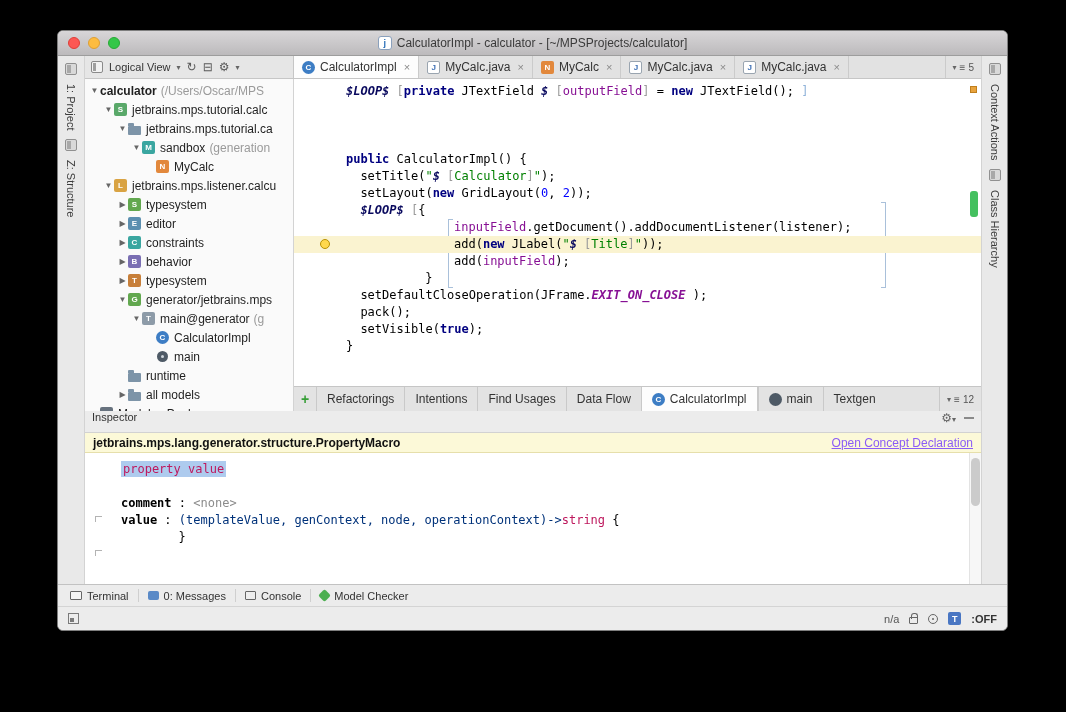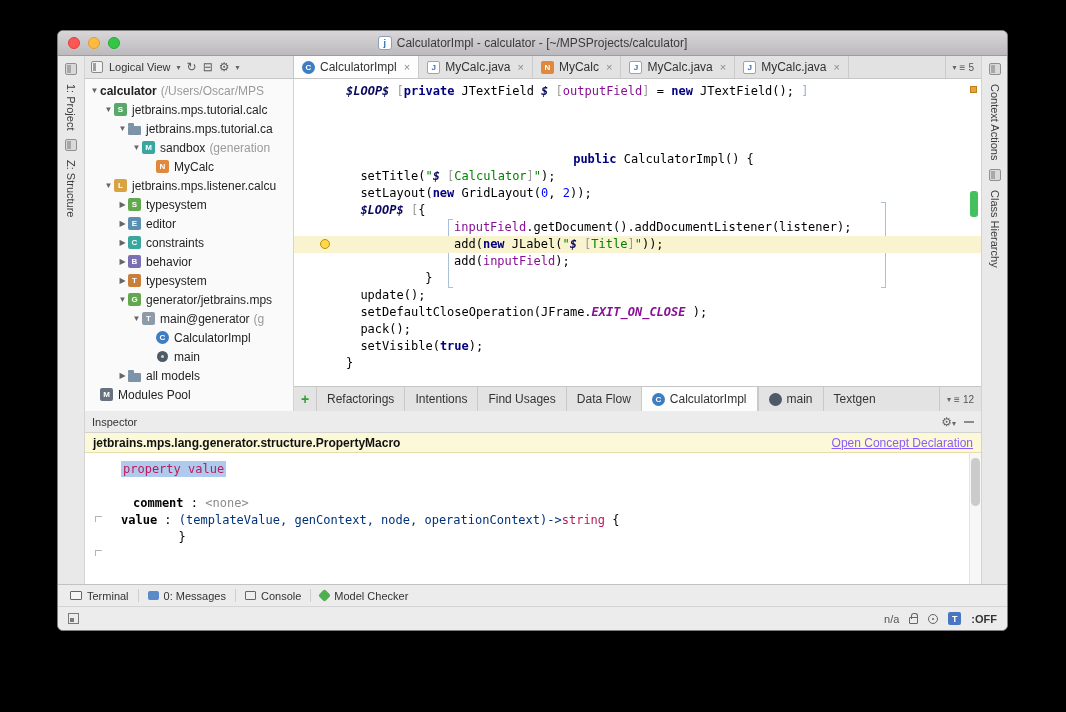--- a/index.html
+++ b/index.html
@@ -84,21 +84,21 @@
   .stripe{position:absolute;right:0;top:0;bottom:0;width:14px}
   .mark-orange{position:absolute;right:4px;top:7px;width:7px;height:7px;background:#e8a33d;border:1px solid #c07f1d}
   .mark-green{position:absolute;right:3px;top:112px;width:8px;height:26px;background:#44c05f;border-radius:3px}
   
   .bottom-tabs{height:25px;flex:none;background:#e3e3e3;border-top:1px solid #c6c6c6;display:flex;align-items:stretch;font-size:12px;color:#333}
   .bt-plus{width:22px;display:flex;align-items:center;justify-content:center;color:#369e36;font-weight:bold;font-size:14px}
   .btab{display:flex;align-items:center;gap:5px;padding:0 10px;border-left:1px solid #c9c9c9;white-space:nowrap}
   .btab.sel{background:#fdfdfd;border-right:1px solid #c9c9c9}
   .bt-ovf{margin-left:auto;display:flex;align-items:center;gap:3px;padding:0 7px;color:#555;font-size:10px;border-left:1px solid #c9c9c9}
   
-  .insp-header{height:22px;flex:none;background:#ececec;border-bottom:1px solid #d2d2d2;display:flex;align-items:center;padding:0 7px;font-size:11px;color:#333}
+  .insp-header{height:22px;flex:none;background:#ececec;border-bottom:1px solid #d2d2d2;display:flex;align-items:flex-start;padding:0 7px;font-size:11px;color:#333}
   .ih-icons{margin-left:auto;display:flex;align-items:center;gap:8px;color:#666;font-size:12px}
   .hide-bar{width:10px;height:2px;background:#8a8a8a;display:inline-block}
   .banner{height:20px;flex:none;background:#fcf9d8;border-bottom:1px solid #e6dfab;display:flex;align-items:center;padding:0 8px;font-size:12px}
   .banner-text{font-weight:bold;color:#111}
   .banner-link{margin-left:auto;color:#8b5cf6;text-decoration:underline;cursor:pointer}
   .insp-content{flex:1;background:#fff;position:relative;font-family:"DejaVu Sans Mono",monospace;font-size:12px;line-height:17px;padding-top:8px;overflow:hidden}
   .insp-content .code-line{height:17px}
   .fold{position:absolute;left:10px;width:7px;height:6px;border-left:1px solid #b3b3b3;border-top:1px solid #b3b3b3}
   .insp-scroll-track{position:absolute;right:0;top:0;bottom:0;width:12px;background:#f7f7f7;border-left:1px solid #e3e3e3}
   .insp-scroll-thumb{position:absolute;right:1px;top:5px;width:9px;height:48px;background:#cbcbcb;border-radius:5px}
@@ -272,48 +272,52 @@
                 <span class="tree-arrow"></span>
                 <span class="ticon circle" style="background: rgb(61, 125, 196);">C</span>
                 <span class="tree-label">CalculatorImpl</span>
               </div>
               <div class="tree-row" style="padding-left: 60px;">
                 <span class="tree-arrow"></span>
                 <span class="ticon dot"></span>
                 <span class="tree-label">main</span>
               </div>
               <div class="tree-row" style="padding-left: 32px;">
+                <span class="tree-arrow"></span>
+                <span class="ticon folder"></span>
+                <span class="tree-label">runtime</span>
+              </div>
+              <div class="tree-row" style="padding-left: 32px;">
                 <span class="tree-arrow">▶</span>
                 <span class="ticon folder"></span>
                 <span class="tree-label">all models</span>
               </div>
               <div class="tree-row" style="padding-left: 4px;">
                 <span class="tree-arrow"></span>
                 <span class="ticon square" style="background: rgb(103, 114, 126);">M</span>
                 <span class="tree-label">Modules Pool</span>
               </div>
             </div>
           <div class="editor-col">
             <div class="editor">
               <div class="code-area" id="code">
                 <div class="cellbr l"></div>
                 <div class="cellbr r"></div>
               <div class="code-line" style="padding-left: 52px;"><span class="seg sg-macro">$LOOP$ </span><span class="seg sg-cell">[</span><span class="seg sg-kw">private</span><span class="seg sg-plain"> JTextField </span><span class="seg sg-macro">$ </span><span class="seg sg-cell">[</span><span class="seg sg-field">outputField</span><span class="seg sg-cell">]</span><span class="seg sg-plain"> = </span><span class="seg sg-kw">new</span><span class="seg sg-plain"> JTextField();</span><span class="seg sg-cellblue"> ]</span></div>
                   <div class="code-line" style="padding-left: 52px;">&nbsp;</div>
                   <div class="code-line" style="padding-left: 52px;">&nbsp;</div>
                   <div class="code-line" style="padding-left: 52px;">&nbsp;</div>
-                  <div class="code-line" style="padding-left: 52px; text-align: center;"><span class="seg sg-kw">public</span><span class="seg sg-plain"> CalculatorImpl() {</span></div>
+                  <div class="code-line" style="padding-left: 52px;"><span class="seg sg-kw">public</span><span class="seg sg-plain"> CalculatorImpl() {</span></div>
                   <div class="code-line" style="padding-left: 66.4px;"><span class="seg sg-plain">setTitle(</span><span class="seg sg-str">"</span><span class="seg sg-macro">$ </span><span class="seg sg-cell">[</span><span class="seg sg-str">Calculator</span><span class="seg sg-cell">]</span><span class="seg sg-str">"</span><span class="seg sg-plain">);</span></div>
                   <div class="code-line" style="padding-left: 66.4px;"><span class="seg sg-plain">setLayout(</span><span class="seg sg-kw">new</span><span class="seg sg-plain"> GridLayout(</span><span class="seg sg-num">0</span><span class="seg sg-plain">, </span><span class="seg sg-num">2</span><span class="seg sg-plain">));</span></div>
                   <div class="code-line" style="padding-left: 66.4px;"><span class="seg sg-macro">$LOOP$ </span><span class="seg sg-cell">[</span><span class="seg sg-plain">{</span></div>
                   <div class="code-line" style="padding-left: 160px;"><span class="seg sg-field">inputField</span><span class="seg sg-plain">.getDocument().addDocumentListener(listener);</span></div>
                   <div class="code-line hl" style="padding-left: 160px;"><span class="bulb"></span><span class="seg sg-plain">add(</span><span class="seg sg-kw">new</span><span class="seg sg-plain"> JLabel(</span><span class="seg sg-str">"</span><span class="seg sg-macro">$ </span><span class="seg sg-cell">[</span><span class="seg sg-str">Title</span><span class="seg sg-cell">]</span><span class="seg sg-str">"</span><span class="seg sg-plain">));</span></div>
                   <div class="code-line" style="padding-left: 160px;"><span class="seg sg-plain">add(</span><span class="seg sg-field">inputField</span><span class="seg sg-plain">);</span></div>
                   <div class="code-line" style="padding-left: 131.2px;"><span class="seg sg-plain">}</span></div>
-                  <div class="code-line" style="padding-left: 66.4px;"><span class="seg sg-plain">update();</span></div>
                   <div class="code-line" style="padding-left: 66.4px;"><span class="seg sg-plain">setDefaultCloseOperation(JFrame.</span><span class="seg sg-const">EXIT_ON_CLOSE</span><span class="seg sg-plain"> );</span></div>
                   <div class="code-line" style="padding-left: 66.4px;"><span class="seg sg-plain">pack();</span></div>
                   <div class="code-line" style="padding-left: 66.4px;"><span class="seg sg-plain">setVisible(</span><span class="seg sg-kw">true</span><span class="seg sg-plain">);</span></div>
                   <div class="code-line" style="padding-left: 52px;"><span class="seg sg-plain">}</span></div>
                 </div>
               <div class="stripe">
                 <span class="mark-orange"></span>
                 <span class="mark-green"></span>
               </div>
             </div>
@@ -367,21 +371,21 @@
         </div>
 
         <div class="insp-content" id="insp">
           <span class="fold" style="top:63px"></span>
           <span class="fold" style="top:97px"></span>
           <span class="insp-scroll-track">
               <span class="insp-scroll-thumb"></span>
             </span>
         <div class="code-line" style="padding-left: 36px;"><span class="seg sg-kwb sel">property value</span></div>
             <div class="code-line" style="padding-left: 36px;">&nbsp;</div>
-            <div class="code-line" style="padding-left: 48px;"><span class="seg sg-bold">comment</span><span class="seg sg-plain"> : </span><span class="seg sg-gray">&lt;none&gt;</span></div>
+            <div class="code-line" style="padding-left: 36px;"><span class="seg sg-bold">comment</span><span class="seg sg-plain"> : </span><span class="seg sg-gray">&lt;none&gt;</span></div>
             <div class="code-line" style="padding-left: 36px;"><span class="seg sg-bold">value</span><span class="seg sg-plain"> : </span><span class="seg sg-navy">(templateValue, genContext, node, operationContext)-&gt;</span><span class="seg sg-kwb">string</span><span class="seg sg-plain"> {</span></div>
             <div class="code-line" style="padding-left: 93.6px;"><span class="seg sg-plain">}</span></div>
           </div>
 
       </div>
 
       <div class="strip right">
         <span class="strip-icon"></span>
         <span class="vlabel">Context Actions</span>
         <span class="strip-icon"></span>

